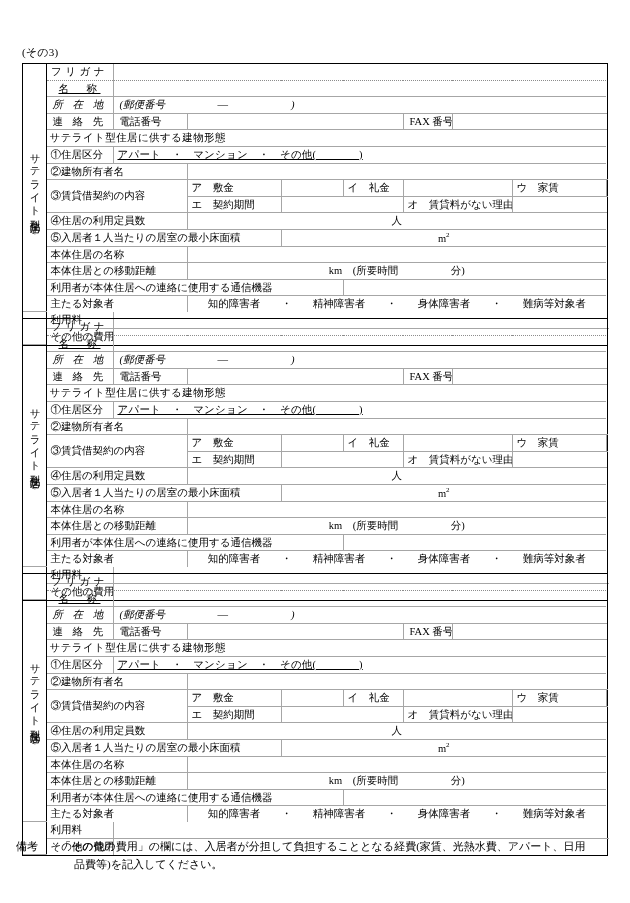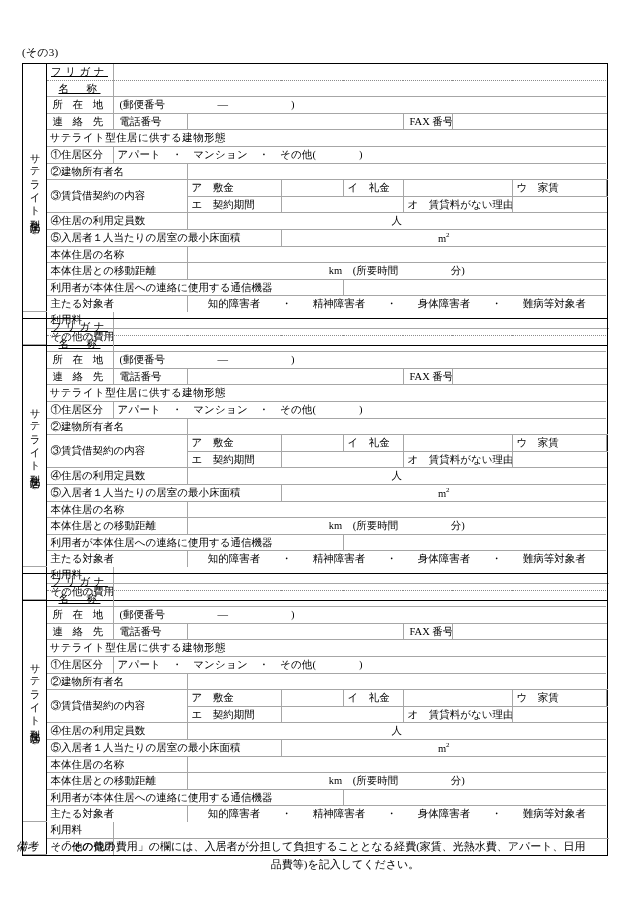--- a/index.html
+++ b/index.html
@@ -79,54 +79,52 @@
   .lbl {
     text-align: left;
     padding-left: 4px !important;
   }
   .lbl-sp {
     text-align: center;
     letter-spacing: 3.5px;
     padding-left: 0 !important;
     padding-right: 0 !important;
   }
-  .dotted-bottom { border-bottom: 0.7px dotted #8c8c8c !important; text-decoration: underline; }
+  .dotted-bottom { border-bottom: 0.7px dotted #8c8c8c !important; }
   .dotted-top { border-top: 0.7px dotted #8c8c8c !important; text-decoration: underline; }
   .ctr { text-align: center; padding-left: 0 !important; }
   .hdr-center {
     text-align: left;
     letter-spacing: 0.4px;
   }
-  .tall { height: 23px; }
+  .tall { height: 23px; font-style: italic; }
   .sup-m2 .sup { font-size: 7px; vertical-align: super; }
-  .spaced-opts { letter-spacing: 0.2px; }
+  .spaced-opts { letter-spacing: 0.2px; text-decoration: underline; }
   .inner-pad { padding-left: 6px !important; }
 
   
   .note {
     position: absolute;
     left: 16px;
     width: 600px;
     font-size: 11px;
     line-height: 1.55;
     text-align: left;
   }
   .note .note-head {
     display: inline-block;
     width: 44px;
-    font-style: italic;
   }
   .note .note-body {
     display: inline;
   }
   .note-line2 {
     margin-left: 58px;
     display: block;
     margin-top: 1px;
-    text-align: center;
   }
 </style>
 </head>
 <body>
 
 <div class="page">
 
   <div class="sheet-label">(その3)</div>
 
   <div class="block-wrap" id="block-0" style="top:63px;">

